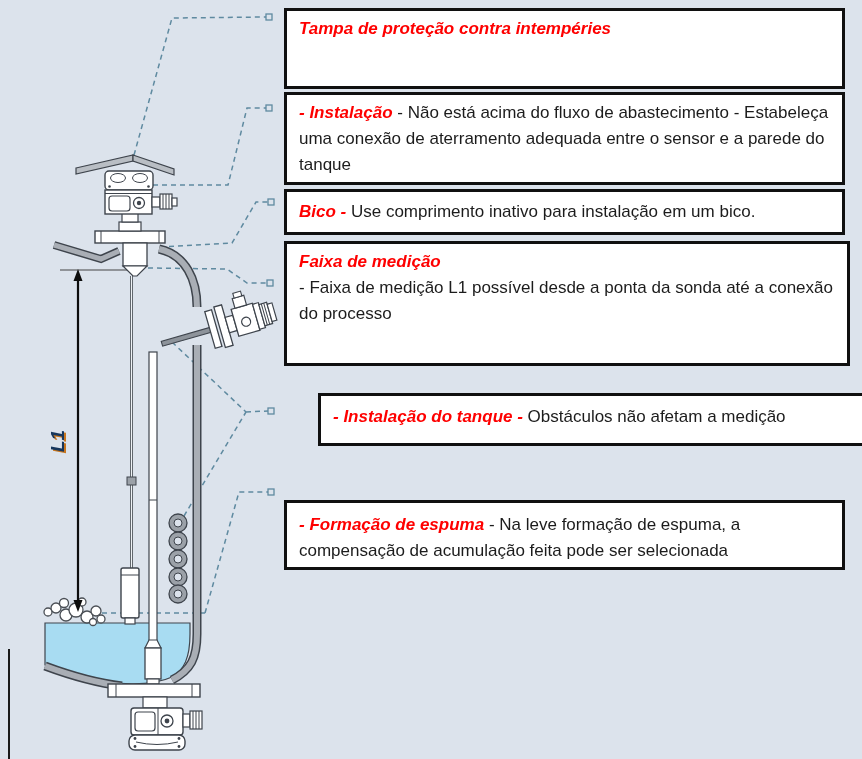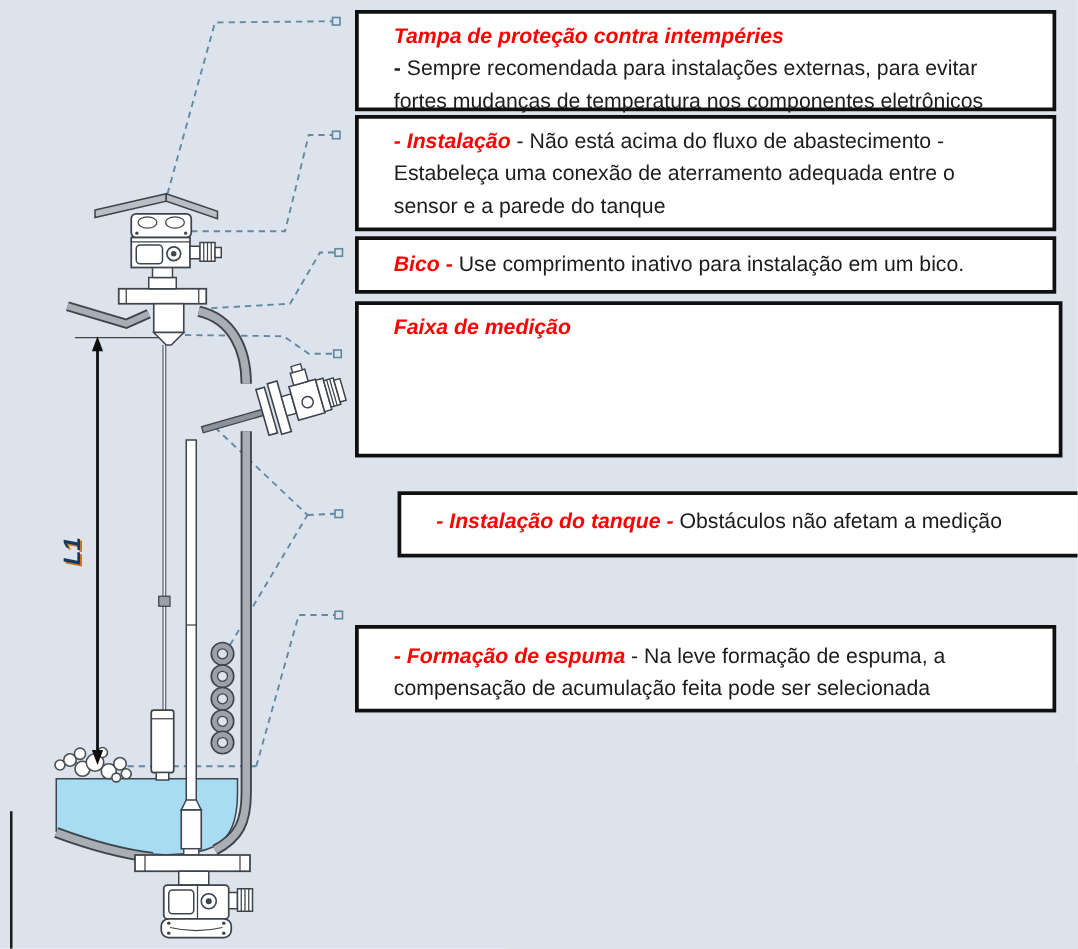--- a/index.html
+++ b/index.html
@@ -5,21 +5,21 @@
   html,body{margin:0;padding:0;}
   .stage{
     position:relative;width:862px;height:759px;
     background:#dce3ec;overflow:hidden;
     font-family:"Liberation Sans",sans-serif;
   }
   .diagram-svg{position:absolute;left:0;top:0;}
   .callout{
     position:absolute;left:284px;width:561px;
     background:#ffffff;border:3px solid #101010;box-sizing:border-box;
-    padding:5px 28px;font-size:17px;line-height:26px;color:#1c1c1c;
+    padding:5px 12px;font-size:17px;line-height:26px;color:#1c1c1c;
   }
   .t{color:#fe0000;font-weight:bold;font-style:italic;}
   .b{font-weight:bold;}
   .line{display:block;}
 </style>
 </head>
 <body>
 
 <div class="stage">
 
@@ -206,33 +206,33 @@
       <circle cx="135" cy="738.5" r="1.4" fill="#3e444c" stroke="none"></circle>
       <circle cx="179" cy="738.5" r="1.4" fill="#3e444c" stroke="none"></circle>
       <circle cx="135" cy="746.5" r="1.4" fill="#3e444c" stroke="none"></circle>
       <circle cx="179" cy="746.5" r="1.4" fill="#3e444c" stroke="none"></circle>
       <path d="M136,742 Q157,747 178,742" fill="none" stroke-width="1"></path>
     </g>
   </svg>
 
   <div class="callout" style="top:8px;height:81px;">
     <span class="line t">Tampa de proteção contra intempéries</span>
-    <span class="line"><span class="b">-</span><span> Sempre recomendada para instalações externas, para evitar fortes mudanças de temperatura nos componentes eletrônicos</span></span>
   </div>
 
   <div class="callout" style="top:92px;height:93px;">
     <span><span class="t">- Instalação</span><span> - Não está acima do fluxo de abastecimento - Estabeleça uma conexão de aterramento adequada entre o sensor e a parede do tanque</span></span>
   </div>
 
   <div class="callout" style="top:189px;height:46px;padding-top:7px;">
     <span><span class="t">Bico -</span><span> Use comprimento inativo para instalação em um bico.</span></span>
   </div>
 
   <div class="callout" style="top:241px;height:125px;width:566px;">
     <span class="line t">Faixa de medição</span>
+    <span class="line">- Faixa de medição L1 possível desde a ponta da sonda até a conexão do processo</span>
   </div>
 
   <div class="callout" style="top:393px;height:53px;padding-top:8px;margin-left:34px;">
     <span><span class="t">- Instalação do tanque -</span><span> Obstáculos não afetam a medição</span></span>
   </div>
 
   <div class="callout" style="top:500px;height:70px;padding-top:9px;">
     <span><span class="t">- Formação de espuma</span><span> - Na leve formação de espuma, a compensação de acumulação feita pode ser selecionada</span></span>
   </div>
 

